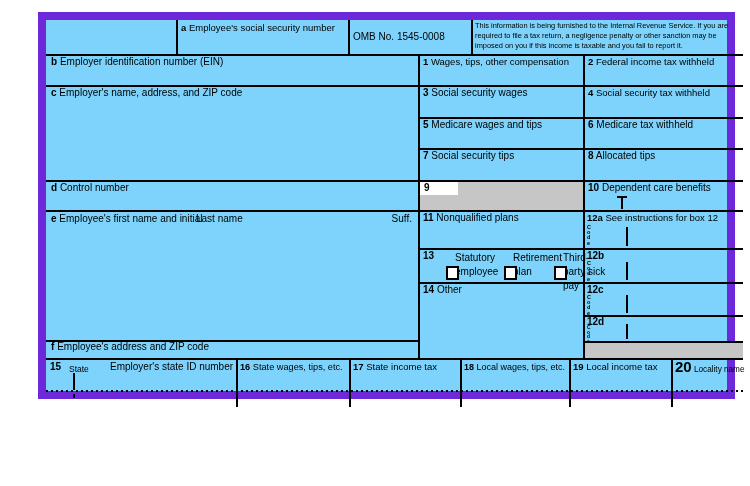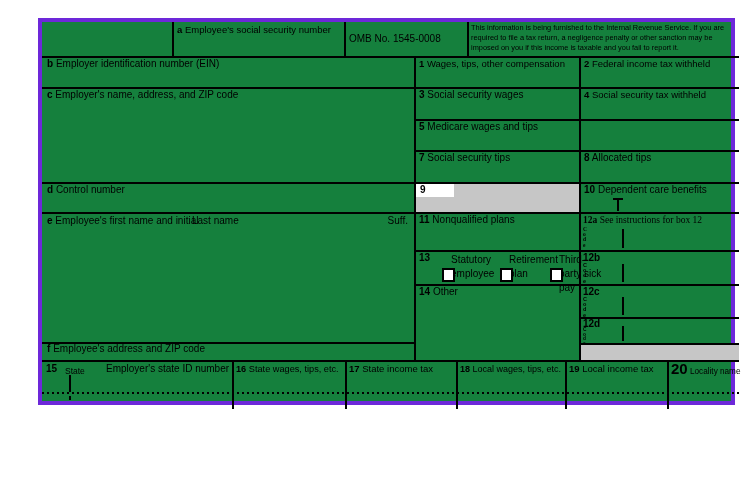--- a/index.html
+++ b/index.html
@@ -1,17 +1,17 @@
 <!DOCTYPE html>
 <html><head>
 <meta charset="utf-8">
 <style>
   html,body{margin:0;padding:0;background:#fff;}
   .page{position:relative;width:750px;height:486px;background:#fff;font-family:"Liberation Sans","DejaVu Sans",sans-serif;color:#000;overflow:hidden;}
-  .grid{position:absolute;left:38px;top:18px;width:697px;height:387px;border:4px solid #6d28d9;box-sizing:border-box;background:#15803d;}
+  .grid{position:absolute;left:38px;top:12px;width:697px;height:387px;border:8px solid #6d28d9;box-sizing:border-box;background:#7dd3fc;}
   .cell{position:absolute;box-sizing:border-box;padding:2px 0 0 5px;font-size:10px;line-height:12px;}
   .cell b{font-weight:bold;}
   .lbl{white-space:nowrap;}
   .hl{position:absolute;height:2px;background:#000;pointer-events:none;}
   .vl{position:absolute;width:2px;background:#000;pointer-events:none;}
   .dash{position:absolute;height:2px;background:repeating-linear-gradient(90deg,#000 0 2px,transparent 2px 5px);pointer-events:none;}
   .tick{position:absolute;width:2px;background:#000;}
   .tickh{position:absolute;height:2px;background:#000;}
   .gray{background:#c6c6c6;}
   .notice{font-size:7.4px;line-height:10.2px;padding:1px 3px 0 4px;}
@@ -72,38 +72,41 @@
     <div class="cell" style="left:372px;top:128px;width:165px;height:32px;">
       <span class="lbl"><b>7</b> <span>Social security tips</span></span>
     </div>
 
     <div class="cell" style="left:537px;top:34px;width:160px;height:31px;">
       <span class="lbl sm"><b>2</b> <span>Federal income tax withheld</span></span>
     </div>
     <div class="cell" style="left:537px;top:65px;width:160px;height:32px;">
       <span class="lbl sm"><b>4</b> <span>Social security tax withheld</span></span>
     </div>
+    <div class="cell" style="left:537px;top:97px;width:160px;height:31px;">
+      <span class="lbl"><b>6</b> <span>Medicare tax withheld</span></span>
+    </div>
     <div class="cell" style="left:537px;top:128px;width:160px;height:32px;">
       <span class="lbl"><b>8</b> <span>Allocated tips</span></span>
     </div>
 
     <div class="cell gray" style="left:372px;top:160px;width:165px;height:30px;padding:0;">
       <span class="abs" style="left:0;top:0;width:40px;height:15px;background:#fff;"></span>
       <b class="abs" style="left:6px;top:2px;font-size:10px;">9</b>
     </div>
     <div class="cell" style="left:537px;top:160px;width:160px;height:30px;padding:0;">
       <span class="lbl abs" style="left:5px;top:2px;"><b>10</b> <span>Dependent care benefits</span></span>
       <span class="tickh" style="left:34px;top:16px;width:10px;"></span>
       <span class="tick" style="left:38px;top:16px;height:13px;"></span>
     </div>
 
     <div class="cell" style="left:372px;top:190px;width:165px;height:38px;">
       <span class="lbl"><b>11</b> <span>Nonqualified plans</span></span>
     </div>
-    <div class="cell" style="left:537px;top:190px;width:160px;height:38px;padding:0;font-family:Liberation Serif, serif;">
+    <div class="cell" style="left:537px;top:190px;width:160px;height:38px;padding:0;">
       <span class="lbl sm abs" style="left:4px;top:2px;"><b>12a</b> <span>See instructions for box 12</span></span>
       <span class="code-stack" style="left:4px;top:15px;">C<br>o<br>d<br>e</span>
       <span class="tick" style="left:43px;top:17px;height:19px;"></span>
     </div>
 
     <div class="cell" style="left:372px;top:228px;width:165px;height:34px;padding:0;">
       <b class="abs" style="left:5px;top:2px;font-size:10px;">13</b>
       <span class="cb-lbl" style="left:26px;top:3px;">Statutory employee</span>
       <span class="cb-lbl" style="left:84px;top:3px;">Retirement plan</span>
       <span class="cb-lbl" style="left:134px;top:3px;">Third-party sick pay</span>

